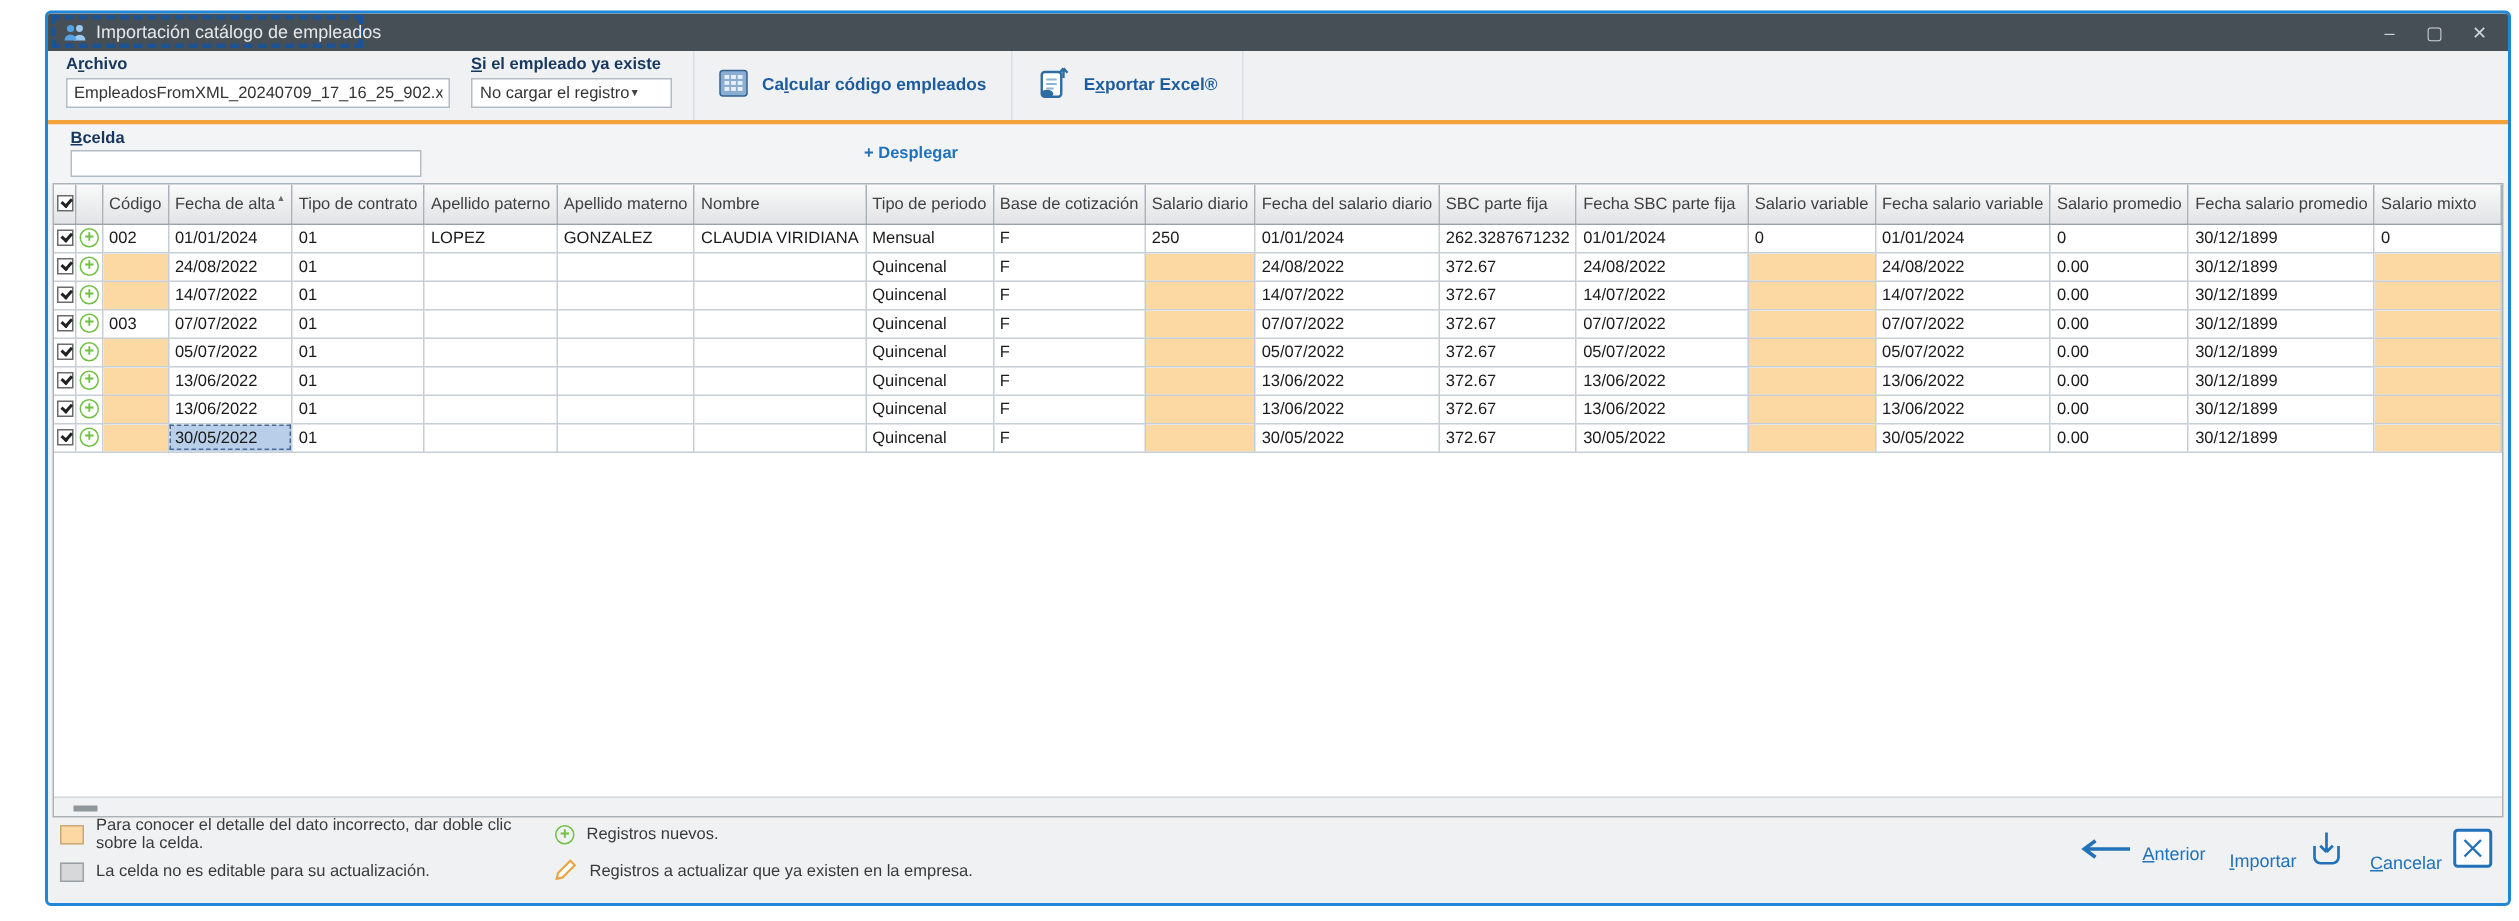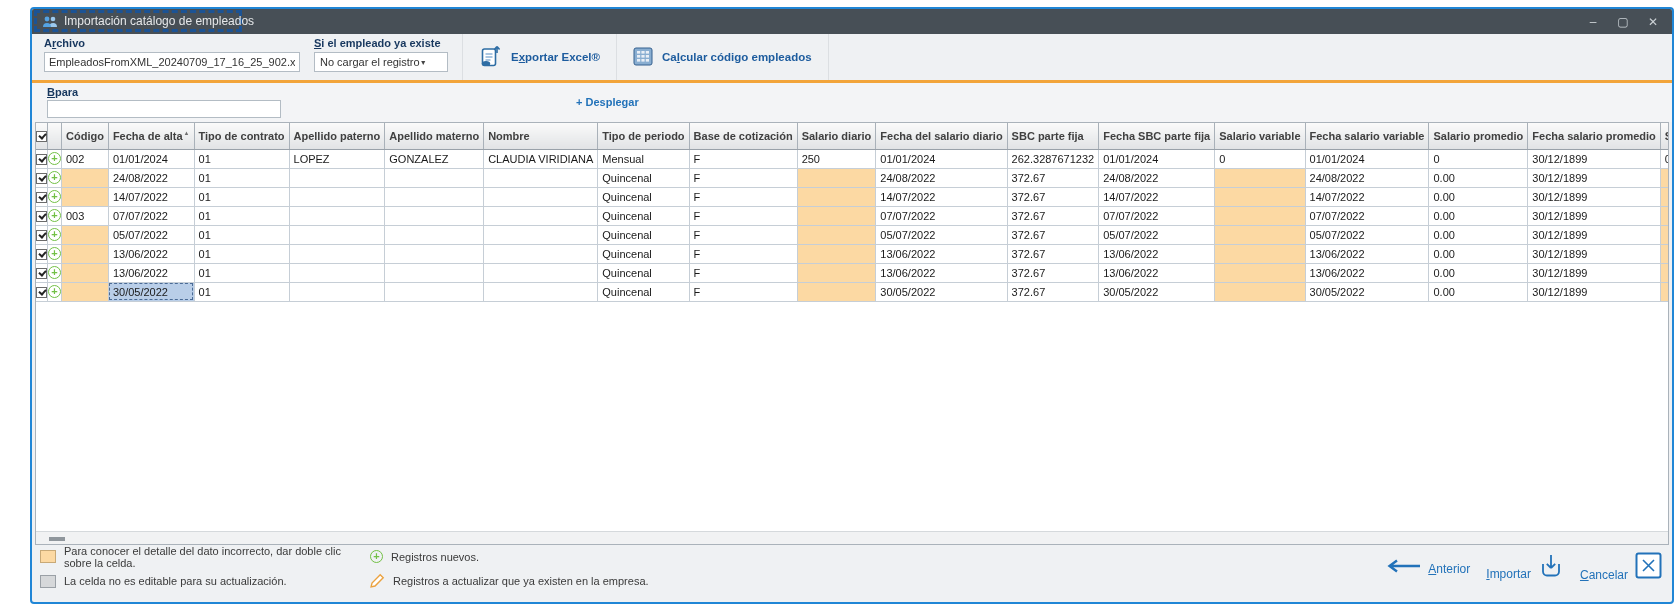--- a/index.html
+++ b/index.html
@@ -34,21 +34,21 @@
   .search-band{ position:relative; height:39px; background:#f3f4f6; }
   .buscar-label{ position:absolute; left:15px; top:3px; font-size:11px; font-weight:700; color:#17375e; }
   .buscar-input{ position:absolute; left:15px; top:17px; width:234px; height:18px; }
   .desplegar{ position:absolute; left:520px; top:13px; color:#2272b9; font-weight:700; font-size:11px; cursor:pointer;margin-left:24px; }
   
   .grid-panel{ position:relative; margin:0 3px; height:423px; background:#fff;
     border:1px solid #aab2ba; overflow:hidden; }
   table{ border-collapse:collapse; table-layout:fixed; }
   th,td{ white-space:nowrap; overflow:hidden; font-size:11px; }
   th{ height:26px; background:linear-gradient(#fafafa,#e1e3e5); border-right:1px solid #a9b1b9;
-    border-bottom:1px solid #99a1a9; font-weight:700; color:#404040; text-align:left; padding:0 4px;margin-left:44px; }
+    border-bottom:1px solid #99a1a9; font-weight:400; color:#404040; text-align:left; padding:0 4px;margin-left:44px; }
   td{ height:19px; border-right:1px solid #c6ced6; border-bottom:1px solid #c6ced6;
     color:#1a1a1a; padding:0 4px; background:#fff; }
   .col-check, .col-icon{ text-align:center; padding:0; }
   td.invalid{ background:#fcd9a3; }
   td.selected{ background:#b9cee8; outline:1px dashed #4a6b96; outline-offset:-2px; }
   .cb{ display:inline-block; width:11px; height:11px; background:#fff; border:1px solid #6b6b6b;
     position:relative; vertical-align:middle; }
   .cb.checked::after{ content:""; position:absolute; left:2px; top:1px; width:5px; height:3px;
     border-left:2px solid #222; border-bottom:2px solid #222; transform:rotate(-48deg); }
   .plus{ display:inline-flex; width:13px; height:13px; border:1.5px solid #72c045; border-radius:50%;
@@ -101,54 +101,54 @@
     </div>
     <div class="field-block">
       <span class="field-label"><span></span><span class="key">S</span><span>i el empleado ya existe</span></span>
       <div class="select-box">
         <span>No cargar el registro</span>
         <span class="dd-arrow">▼</span>
       </div>
     </div>
     <div class="tool-group">
       <span>
-        <svg width="23" height="23" viewBox="0 0 23 23">
-          <rect x="3.5" y="4" width="13" height="16.5" rx="2" fill="#fff" stroke="#2e6da4" stroke-width="1.6"></rect>
-          <path d="M6.5 9 h7 M6.5 12 h7 M6.5 15 h5" stroke="#8fb4d8" stroke-width="1.4" fill="none"></path>
-          <path d="M18 8 V1.5 M18 1.5 l-2.6 3 M18 1.5 l2.6 3" stroke="#2e6da4" stroke-width="1.6" fill="none"></path>
-          <ellipse cx="7" cy="18.5" rx="4.2" ry="2.6" fill="#2e6da4"></ellipse>
-        </svg>
-      </span>
-      <span><span>E</span><span class="key">x</span><span>portar Excel®</span></span>
-    </div>
-    <div class="tool-group">
-      <span>
         <svg width="20" height="19" viewBox="0 0 20 19">
           <rect x="1" y="1" width="18" height="17" rx="2" fill="#89aed1" stroke="#35618f"></rect>
           <g fill="#e9eff6">
             <rect x="4" y="4" width="3.2" height="2.6"></rect>
               <rect x="8.4" y="4" width="3.2" height="2.6"></rect>
               <rect x="12.8" y="4" width="3.2" height="2.6"></rect>
             <rect x="4" y="8" width="3.2" height="2.6"></rect>
               <rect x="8.4" y="8" width="3.2" height="2.6"></rect>
               <rect x="12.8" y="8" width="3.2" height="2.6"></rect>
             <rect x="4" y="12" width="3.2" height="2.6"></rect>
               <rect x="8.4" y="12" width="3.2" height="2.6"></rect>
               <rect x="12.8" y="12" width="3.2" height="2.6"></rect>
           </g>
         </svg>
       </span>
       <span><span>Ca</span><span class="key">l</span><span>cular código empleados</span></span>
     </div>
+    <div class="tool-group">
+      <span>
+        <svg width="23" height="23" viewBox="0 0 23 23">
+          <rect x="3.5" y="4" width="13" height="16.5" rx="2" fill="#fff" stroke="#2e6da4" stroke-width="1.6"></rect>
+          <path d="M6.5 9 h7 M6.5 12 h7 M6.5 15 h5" stroke="#8fb4d8" stroke-width="1.4" fill="none"></path>
+          <path d="M18 8 V1.5 M18 1.5 l-2.6 3 M18 1.5 l2.6 3" stroke="#2e6da4" stroke-width="1.6" fill="none"></path>
+          <ellipse cx="7" cy="18.5" rx="4.2" ry="2.6" fill="#2e6da4"></ellipse>
+        </svg>
+      </span>
+      <span><span>E</span><span class="key">x</span><span>portar Excel®</span></span>
+    </div>
   </div>
 
   <div class="orange-line"></div>
 
   <div class="search-band">
-    <span class="buscar-label"><span></span><span class="key">B</span><span>para</span></span>
+    <span class="buscar-label"><span></span><span class="key">B</span><span>celda</span></span>
     <input class="text-input buscar-input" value="" style="">
     <span class="desplegar">+ Desplegar</span>
   </div>
 
   <div class="grid-panel">
     <table>
         <colgroup>
           <col style="width: 20px;">
           <col style="width: 22px;">
           <col style="width: 32px;">

